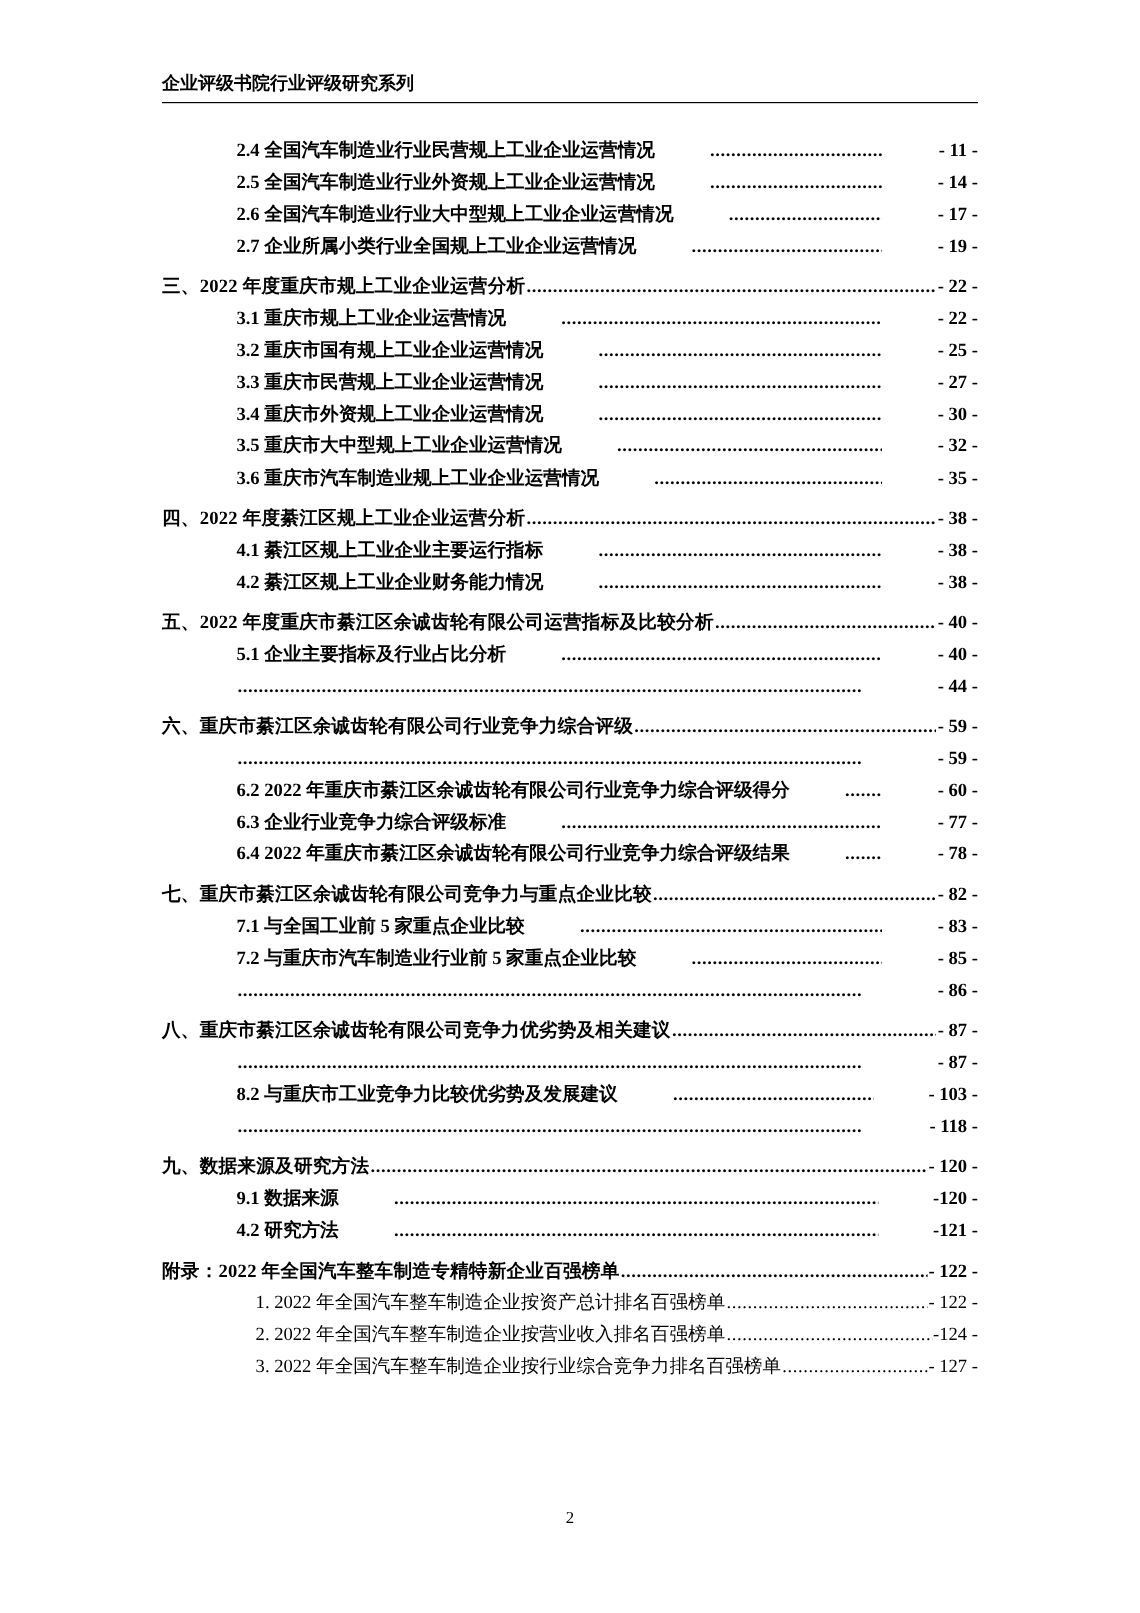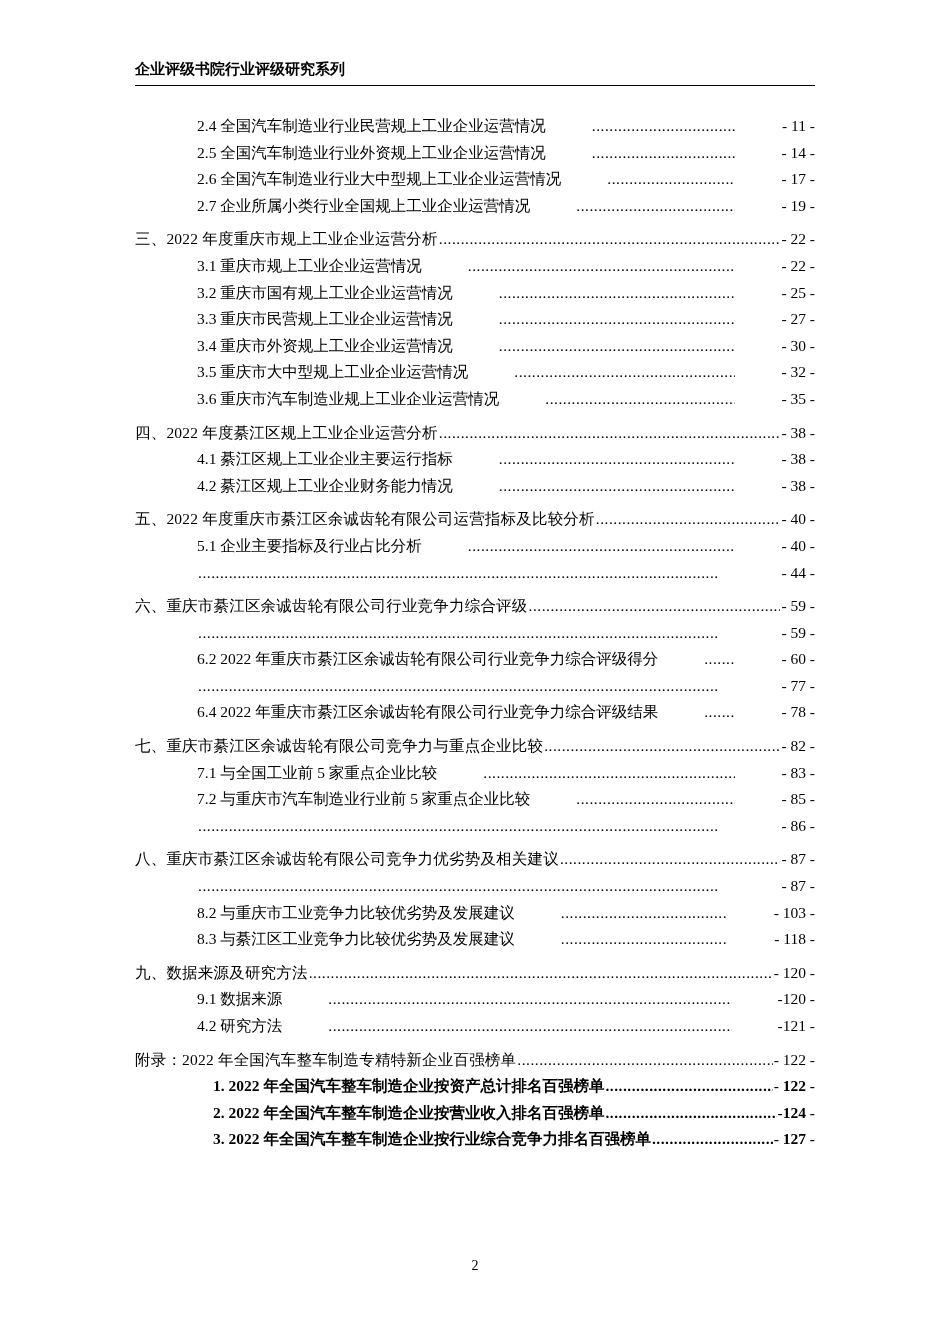--- a/index.html
+++ b/index.html
@@ -56,31 +56,31 @@
     letter-spacing: 0.5px;
     font-size: 15.5px;
     margin: 0 1px;
   }
   .toc-row .pageno {
     flex: 0 0 auto;
     text-align: right;
   }
   
   .lvl1 {
-    font-weight: normal;
+    font-weight: bold;
     padding-left: 0px;
   }
   .lvl1 .label { letter-spacing: 0.2px; }
   .lvl2 {
-    font-weight: normal;
+    font-weight: bold;
     padding-left: 62px;
     gap: 45px;
   }
   .lvl3 {
-    font-weight: bold;
+    font-weight: normal;
     padding-left: 78px;
     justify-content: space-between;
   }
   .spacer-md { height: 7px; }
   .footer-num {
     position: absolute;
     left: 0;
     top: 1258px;
     width: 950px;
     text-align: center;
@@ -196,20 +196,21 @@
       <div class="toc-row lvl2">
         <span class="dots">.......................................................................................................................</span>
         <span class="pageno">- 59 -</span>
       </div>
       <div class="toc-row lvl2">
         <span class="label">6.2  2022 年重庆市綦江区余诚齿轮有限公司行业竞争力综合评级得分</span>
         <span class="dots">.......................................................................................................................</span>
         <span class="pageno">- 60 -</span>
       </div>
       <div class="toc-row lvl2">
+        <span class="label">6.3  企业行业竞争力综合评级标准</span>
         <span class="dots">.......................................................................................................................</span>
         <span class="pageno">- 77 -</span>
       </div>
       <div class="toc-row lvl2">
         <span class="label">6.4  2022 年重庆市綦江区余诚齿轮有限公司行业竞争力综合评级结果</span>
         <span class="dots">.......................................................................................................................</span>
         <span class="pageno">- 78 -</span>
       </div>
       <div class="spacer-md"></div>
       <div class="toc-row lvl1">
@@ -240,21 +241,20 @@
       <div class="toc-row lvl2">
         <span class="dots">.......................................................................................................................</span>
         <span class="pageno">- 87 -</span>
       </div>
       <div class="toc-row lvl2">
         <span class="label">8.2  与重庆市工业竞争力比较优劣势及发展建议</span>
         <span class="dots">.......................................................................................................................</span>
         <span class="pageno">- 103 -</span>
       </div>
       <div class="toc-row lvl2">
-        <span class="label">8.3  与綦江区工业竞争力比较优劣势及发展建议</span>
         <span class="dots">.......................................................................................................................</span>
         <span class="pageno">- 118 -</span>
       </div>
       <div class="spacer-md"></div>
       <div class="toc-row lvl1">
         <span class="label">九、数据来源及研究方法</span>
         <span class="dots">.......................................................................................................................</span>
         <span class="pageno">- 120 -</span>
       </div>
       <div class="toc-row lvl2">

